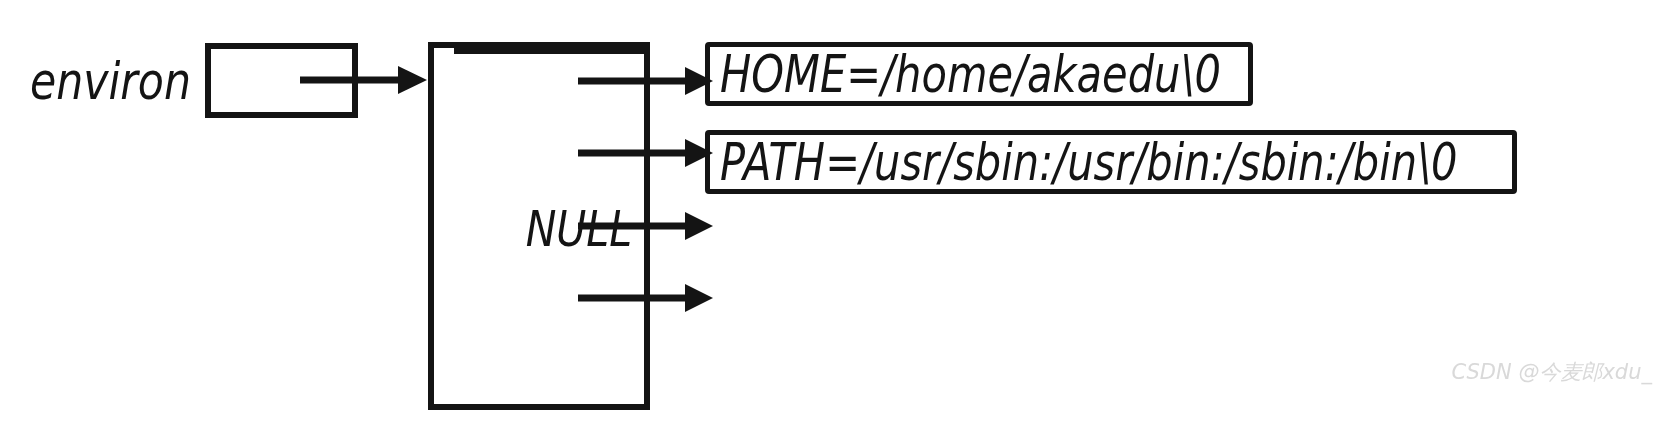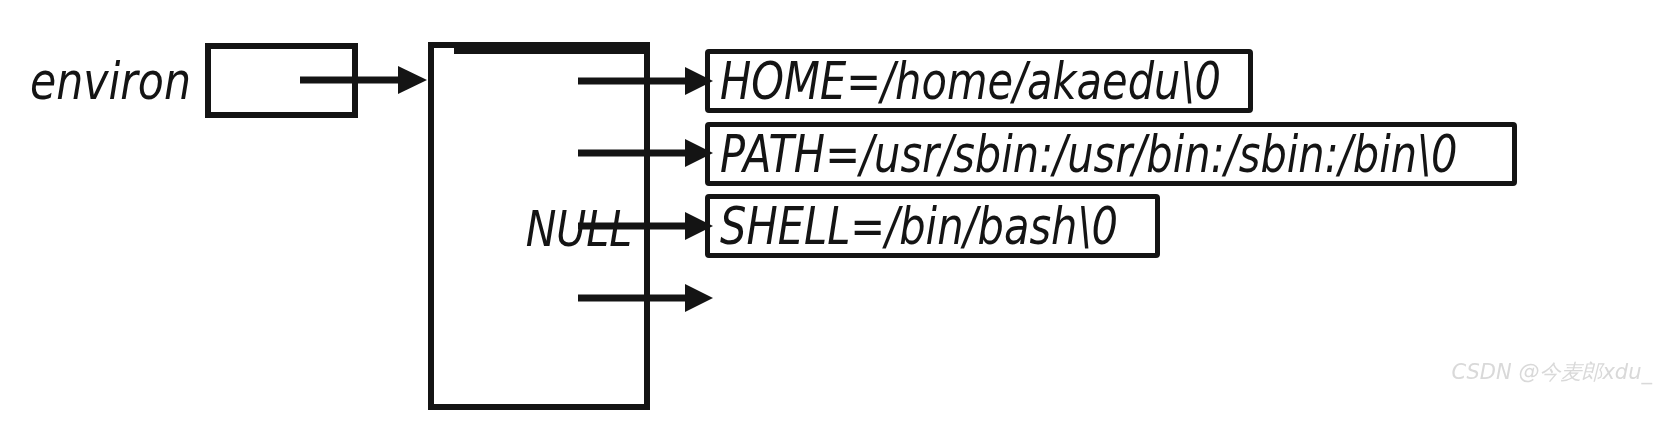--- a/index.html
+++ b/index.html
@@ -54,22 +54,22 @@
     background:var(--bg);
     display:flex;align-items:center;
     padding-left:10px;
     overflow:hidden;
   }
   .strbox span{
     font-size:52px;color:var(--ink);
     transform:scaleX(0.80);transform-origin:0 50%;
     white-space:nowrap;
   }
-  .strbox.s0{top:49px;width:548px;text-align:center;}
-  .strbox.s1{top:122px;width:812px;}
+  .strbox.s0{top:42px;width:548px;text-align:center;}
+  .strbox.s1{top:130px;width:812px;}
   .strbox.s2{top:194px;width:455px;}
   .strbox.s3{top:266px;width:396px;}
   .arrow-layer{position:absolute;left:0;top:0;width:1663px;height:426px;pointer-events:none;}
   .arrow-layer line{stroke:var(--ink);stroke-width:7;}
   .arrow-layer polygon{fill:var(--ink);}
   .watermark{
     position:absolute;
     right:11px;top:358px;
     font-size:21px;color:var(--wm);
     white-space:nowrap;
@@ -93,23 +93,20 @@
       <span class="null-text">NULL</span>
     </div>
   </div>
 
   <div class="strbox s0">
     <span>HOME=/home/akaedu\0</span>
   </div>
   <div class="strbox s1">
     <span>PATH=/usr/sbin:/usr/bin:/sbin:/bin\0</span>
   </div>
-  <div class="strbox s2">
-    <span>SHELL=/bin/bash\0</span>
-  </div>
 
   <svg class="arrow-layer" viewBox="0 0 1663 426">
     <g>
       <line x1="300" y1="80" x2="401" y2="80"></line>
       <polygon points="398,66 398,94 427,80"></polygon>
     </g>
     <g>
       <line x1="578" y1="81" x2="688" y2="81"></line>
       <polygon points="685,67 685,95 713,81"></polygon>
     </g>

